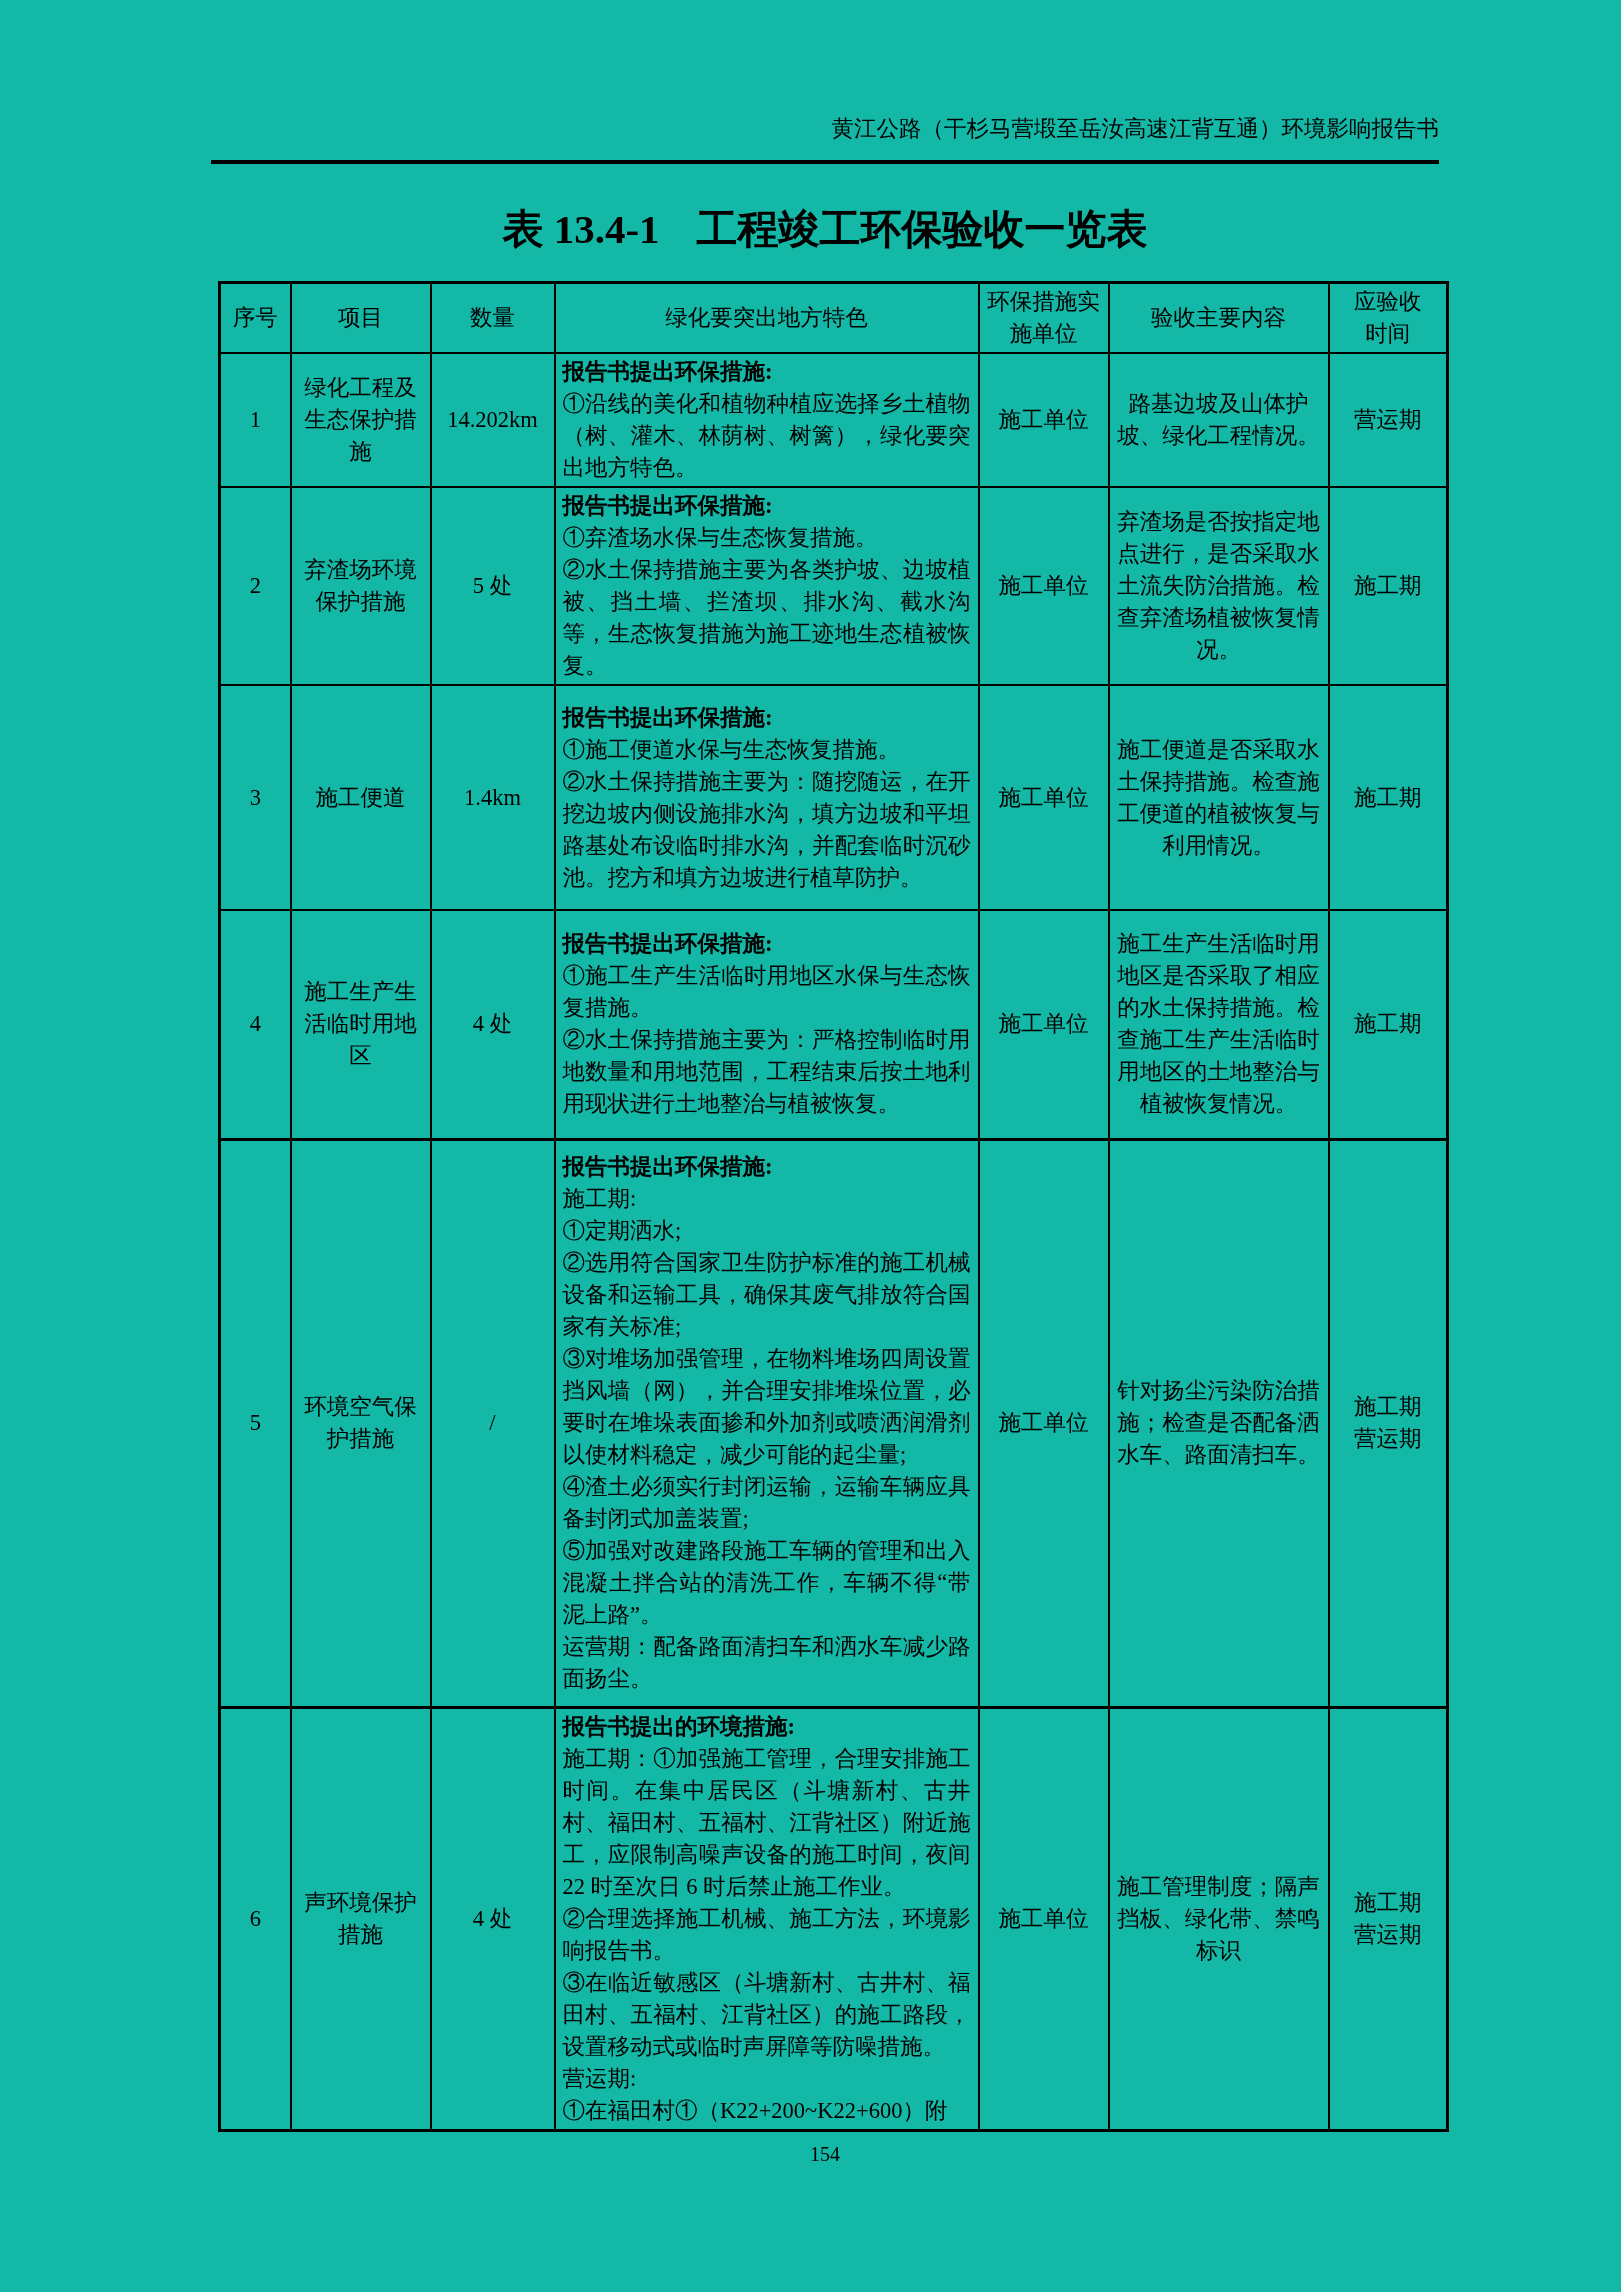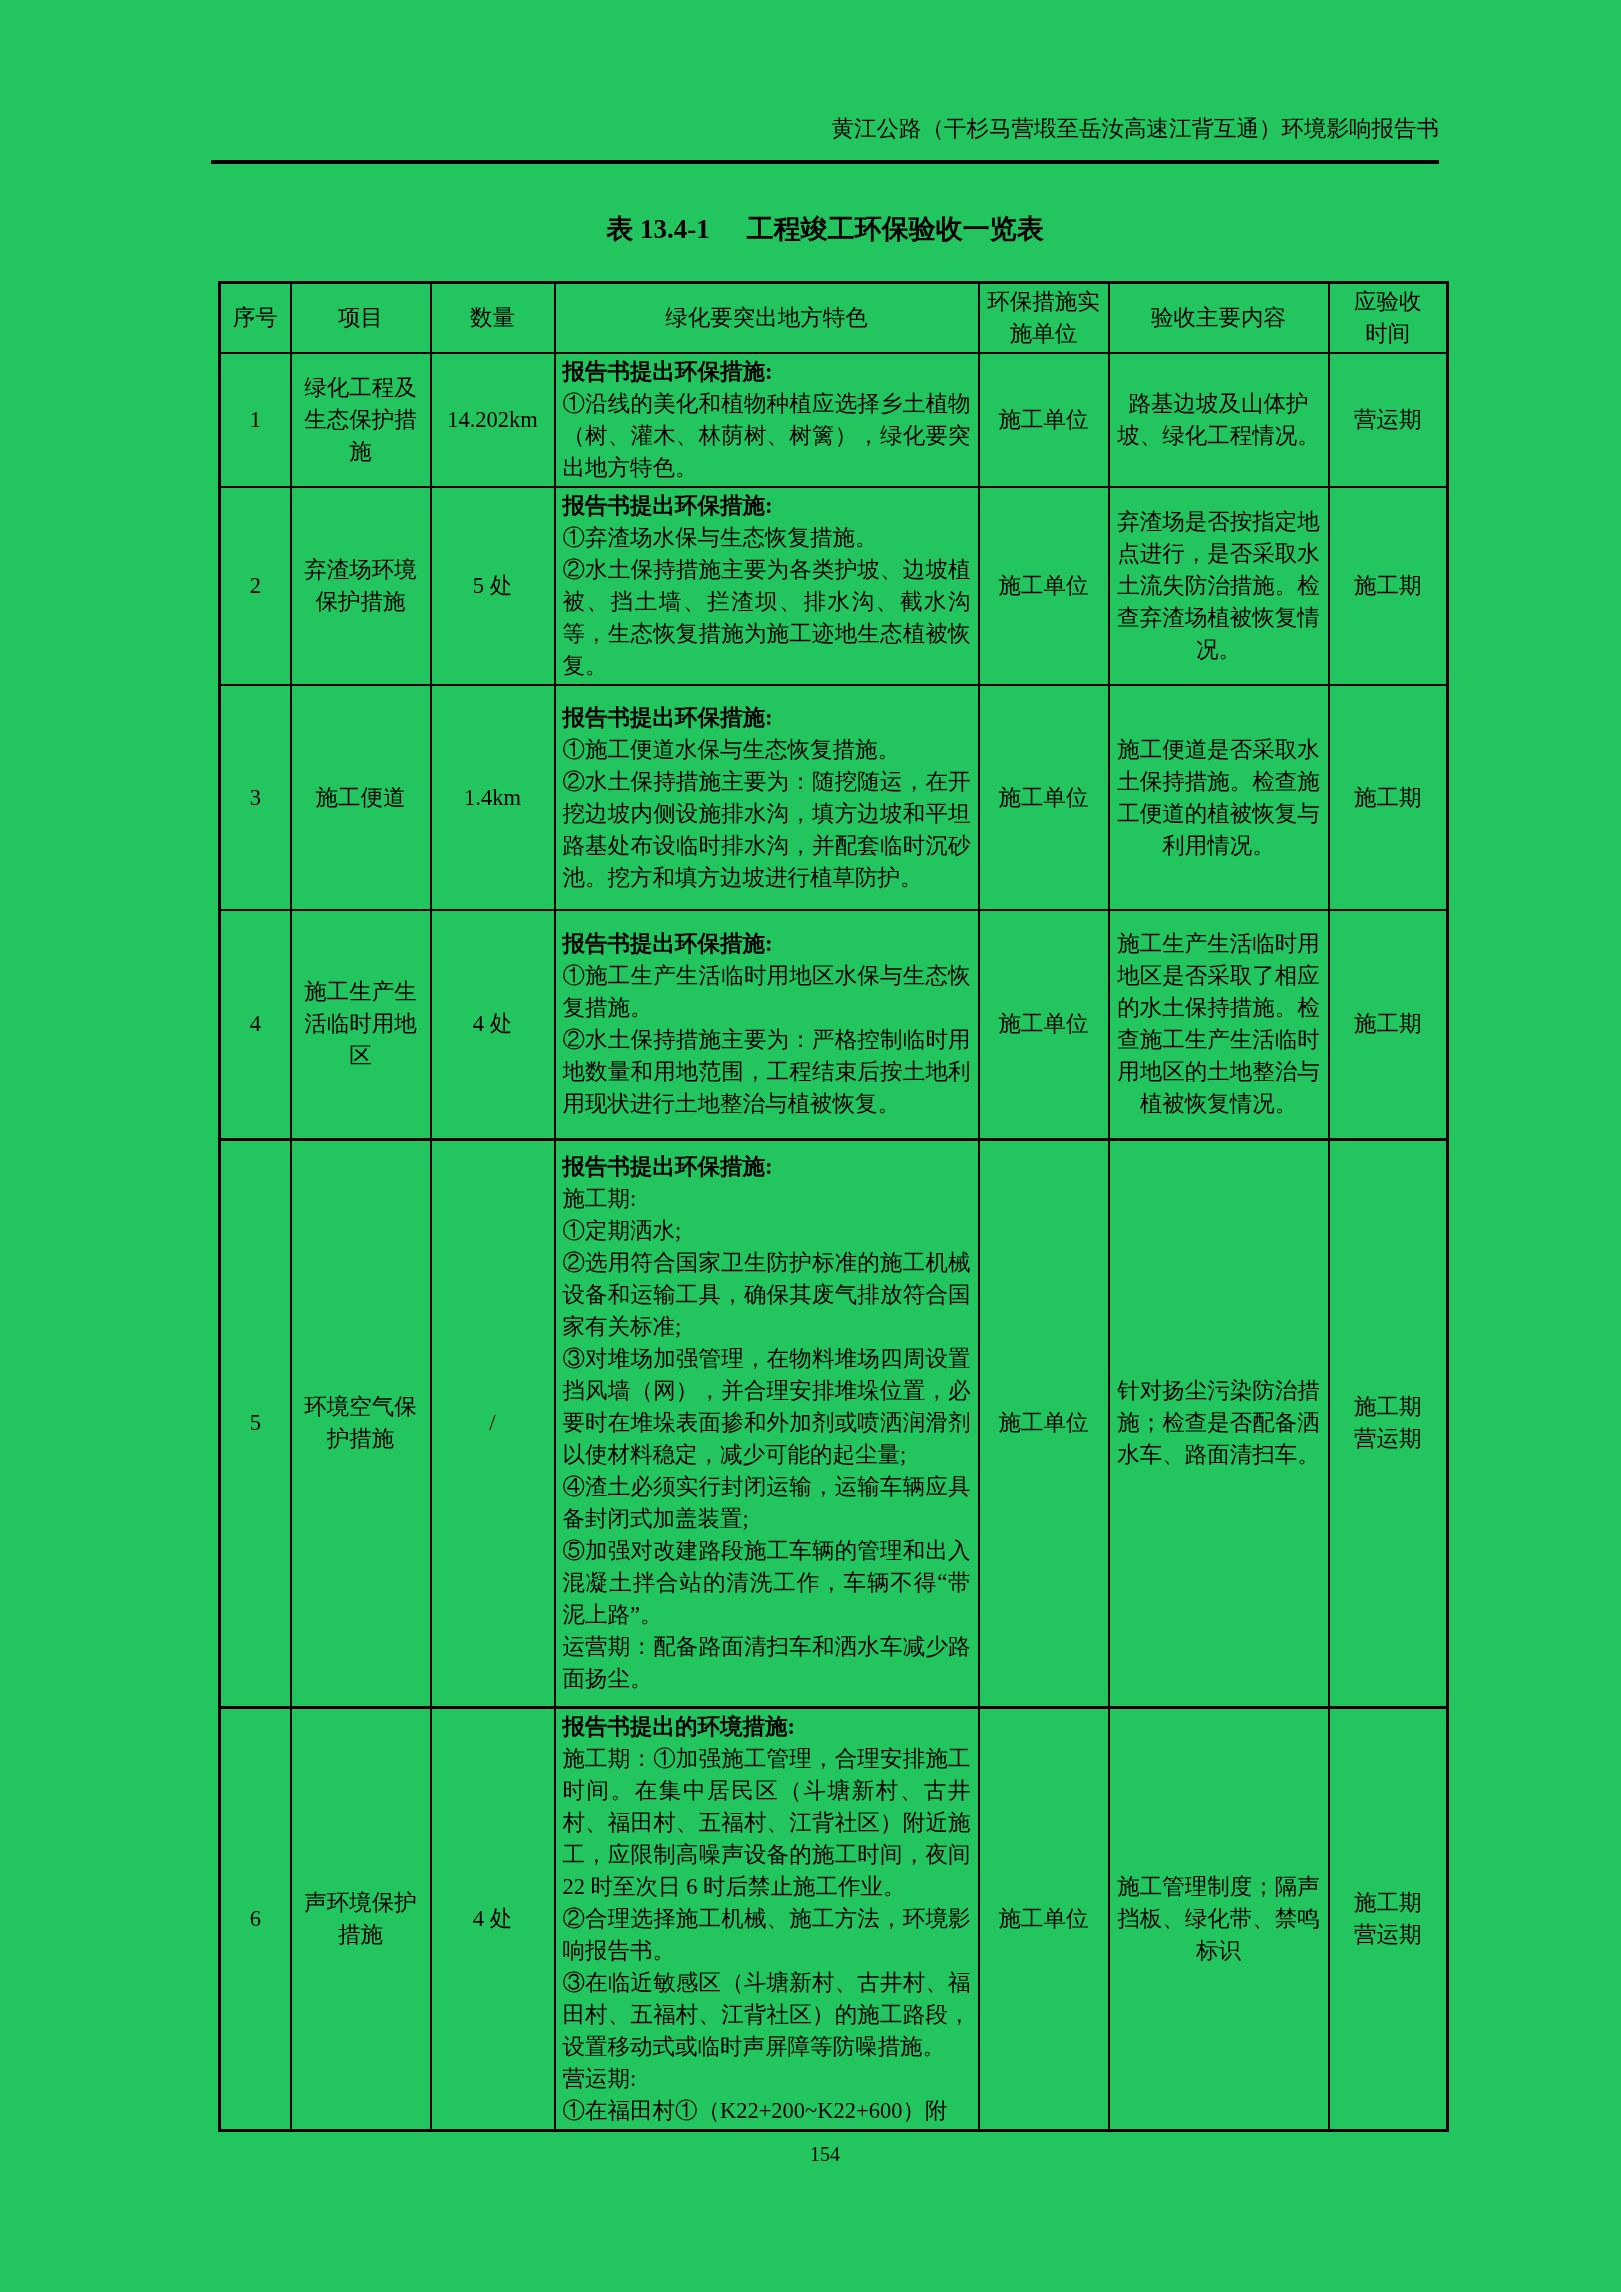--- a/index.html
+++ b/index.html
@@ -1,34 +1,34 @@
 <!DOCTYPE html>
 <html><head>
 <meta charset="utf-8">
 <style>
   html,body{margin:0;padding:0;background:#ffffff;}
   .page{
     position:relative;
     width:1621px;height:2293px;
-    background:#22c55e;
+    background:#14b8a6;
     color:#000;
     font-family:"Liberation Serif","DejaVu Serif",serif;
     overflow:hidden;
   }
   .doc-header{
     position:absolute;top:114px;left:211px;width:1228px;
     text-align:right;font-size:22.5px;line-height:29px;
   }
   .header-rule{
     position:absolute;top:160px;left:211px;width:1228px;height:3.9px;
     background:#000;
   }
   .doc-title{
     position:absolute;top:210px;left:211px;width:1228px;
-    text-align:center;font-size:27px;font-weight:bold;line-height:39px;
+    text-align:center;font-size:41px;font-weight:bold;line-height:39px;
     white-space:nowrap;
   }
   .title-gap{display:inline-block;width:37px;}
   table.ev{
     position:absolute;top:281px;left:211px;width:1228px;
     border-collapse:collapse;table-layout:fixed;
     border:3.9px solid #000;
     margin-left:7px;
   }
   table.ev th, table.ev td{

